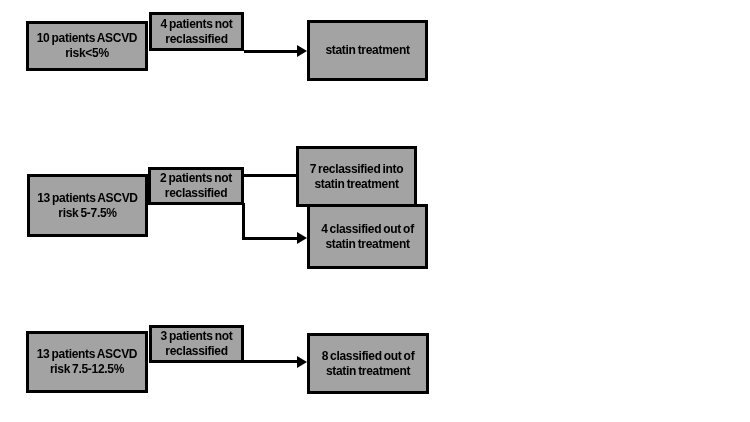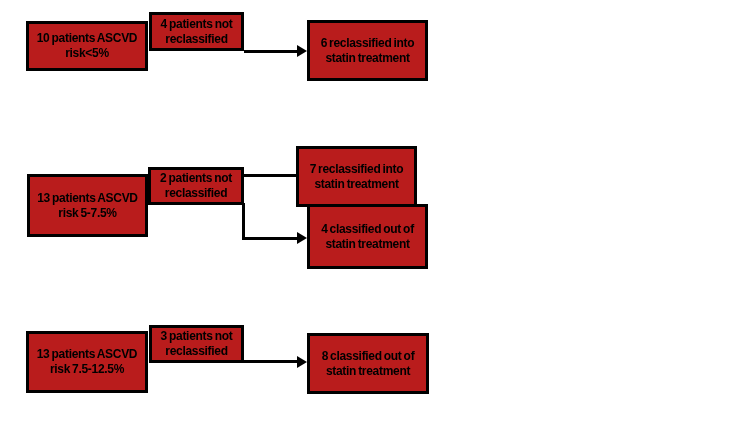--- a/index.html
+++ b/index.html
@@ -11,21 +11,21 @@
     position: relative;
     width: 750px;
     height: 422px;
     background: #ffffff;
     overflow: hidden;
     font-family: "Liberation Sans", sans-serif;
   }
   .box {
     position: absolute;
     box-sizing: border-box;
-    background: #b91c1c;
+    background: #a3a3a3;
     border: 3px solid #000000;
     display: flex;
     flex-direction: column;
     align-items: center;
     justify-content: center;
     text-align: center;
     z-index: 2;
   }
   .box span {
     display: block;
@@ -89,21 +89,20 @@
     <span>10 patients ASCVD</span>
     <span>risk&lt;5%</span>
   </div>
   <div class="box midbox r1-mid">
     <span>4 patients not</span>
     <span>reclassified</span>
   </div>
   <div class="hline r1-line"></div>
   <div class="ahead r1-head"></div>
   <div class="box r1-out0">
-    <span>6 reclassified into</span>
     <span>statin treatment</span>
   </div>
 
   <div class="box r2-src">
     <span>13 patients ASCVD</span>
     <span>risk 5-7.5%</span>
   </div>
   <div class="box midbox r2-mid">
     <span>2 patients not</span>
     <span>reclassified</span>

